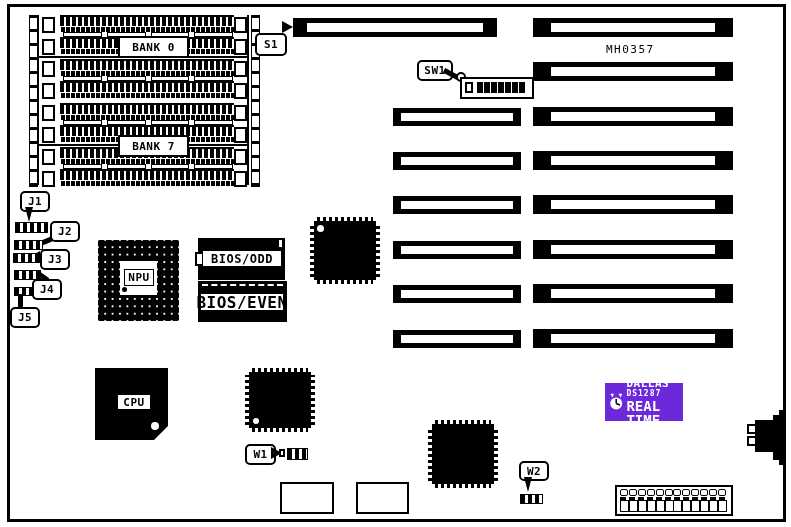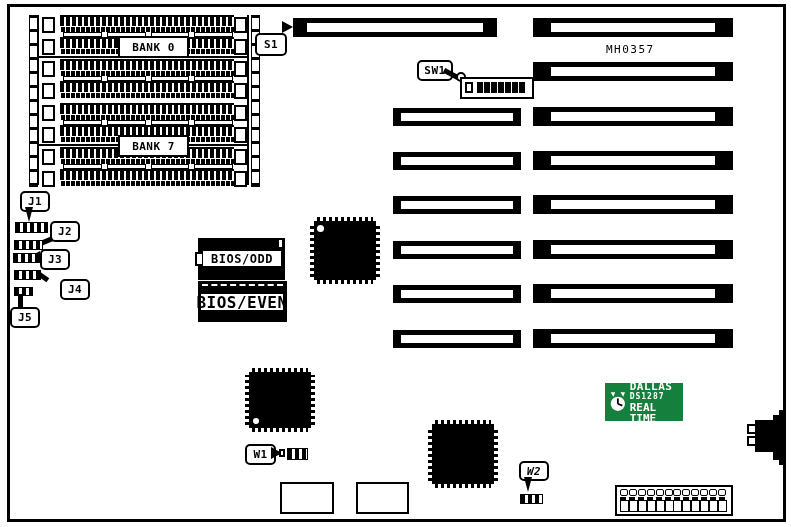--- a/index.html
+++ b/index.html
@@ -46,25 +46,25 @@
     background-image:radial-gradient(#fff 1.3px,transparent 1.4px);background-size:7.4px 7.4px;background-position:3.5px 3.5px;}
   #npu-hole{position:absolute;left:22px;top:21px;width:37px;height:34px;background:#fff;}
   
   .esock{position:absolute;background:#fff;border:2px solid #000;}
   
   #dip{position:absolute;left:460px;top:77px;width:70px;height:18px;background:#fff;border:2px solid #000;}
   #dip-circle{position:absolute;left:456px;top:72px;width:6px;height:6px;border:2px solid #000;border-radius:50%;background:#fff;}
   .dipcell{position:absolute;top:3px;width:6px;height:11px;background:#000;}
   .dipcell0{position:absolute;left:3px;top:3px;width:8px;height:11px;background:#fff;border:2px solid #000;box-sizing:border-box;}
   
-  #rtc{position:absolute;left:605px;top:383px;width:78px;height:38px;background:#15803d;display:flex;align-items:center;}
+  #rtc{position:absolute;left:605px;top:383px;width:78px;height:38px;background:#6d28d9;display:flex;align-items:center;}
   #rtc .txt{color:#fff;font-weight:bold;line-height:1;margin-left:2px;}
   #rtc .l1{font-size:11px;letter-spacing:.5px;}
   #rtc .l2{font-size:8px;letter-spacing:1px;margin-top:1px;}
-  #rtc .l3{font-size:11px;margin-top:1px;}
+  #rtc .l3{font-size:14px;margin-top:1px;}
   
   #pwr{position:absolute;left:615px;top:485px;width:114px;height:27px;background:#fff;border:2px solid #000;}
   #pwr .dash{position:absolute;left:3px;right:3px;top:10px;height:3px;background:repeating-linear-gradient(90deg,#000 0 6px,transparent 6px 9px);}
   .pwrpin{position:absolute;top:2px;width:6px;height:5px;background:#fff;border:1px solid #000;border-radius:2px;}
   .pwrhole{position:absolute;top:13px;width:7px;height:10px;background:#fff;border:1px solid #000;}
   .note{position:absolute;font-size:11px;letter-spacing:1.5px;font-weight:normal;}
 </style>
 </head>
 <body>
 
@@ -199,30 +199,38 @@
   <div class="jmp" style="left:14px;top:240px;width:27px;height:8px;"></div>
 
   <div class="lbox callout" style="left:40px;top:249px;width:26px;height:17px;">
     <span>J3</span>
   </div>
   <div class="tri-left" style="left:29px;top:251px;"></div>
   <div class="jmp" style="left:13px;top:253px;width:25px;height:8px;"></div>
 
   <div class="jmp" style="left:14px;top:270px;width:25px;height:8px;"></div>
   <div class="diag" style="left:36px;top:274px;width:13px;height:5px;transform:rotate(35deg);"></div>
-  <div class="lbox callout" style="left:60px;top:279px;width:26px;height:17px;align-items:center;">
+  <div class="lbox callout" style="left:32px;top:279px;width:26px;height:17px;align-items:center;">
     <span>J4</span>
   </div>
 
   <div class="jmp" style="left:14px;top:287px;width:17px;height:7px;"></div>
   <div class="diag" style="left:18px;top:294px;width:5px;height:13px;"></div>
   <div class="lbox callout" style="left:10px;top:307px;width:26px;height:17px;">
     <span>J5</span>
   </div>
 
+  <div id="npu-socket">
+    <div id="npu-hole">
+      <div style="position:absolute;left:2px;top:26px;width:5px;height:5px;background:#000;border-radius:50%;"></div>
+      <div class="chiplabel" style="left:4px;top:8px;width:28px;height:15px;">
+        <span>NPU</span>
+      </div>
+    </div>
+  </div>
 
   <div class="ink" style="left:198px;top:238px;width:87px;height:42px;">
     <div style="position:absolute;right:3px;top:2px;width:3px;height:7px;background:#fff;"></div>
     <div style="position:absolute;left:-3px;top:14px;width:5px;height:10px;background:#fff;border:2px solid #000;"></div>
     <div class="chiplabel" style="left:5px;top:13px;width:78px;height:15px;font-size:12px;border:none;">
       <span>BIOS/ODD</span>
     </div>
   </div>
   <div class="ink" style="left:198px;top:281px;width:89px;height:41px;">
     <div style="position:absolute;left:4px;right:4px;top:3px;border-top:2px dashed #fff;"></div>
@@ -248,32 +256,38 @@
     <div class="dot" style="left:8px;top:50px;width:6px;height:6px;"></div>
   </div>
   <div class="qfp" style="left:428px;top:420px;width:70px;height:68px;">
     <div class="pt"></div>
       <div class="pb"></div>
       <div class="pl"></div>
       <div class="pr"></div>
     <div class="body"></div>
   </div>
 
+  <div class="ink" style="left:95px;top:368px;width:73px;height:72px;clip-path:polygon(0 0,100% 0,100% calc(100% - 14px),calc(100% - 14px) 100%,0 100%);">
+    <div class="dot" style="left:56px;top:54px;width:8px;height:8px;"></div>
+    <div class="chiplabel" style="left:23px;top:27px;width:32px;height:14px;border:none;">
+      <span>CPU</span>
+    </div>
+  </div>
 
   <div class="lbox callout" style="left:245px;top:444px;width:27px;height:17px;">
     <span>W1</span>
   </div>
   <div class="tri-right" style="left:271px;top:447px;"></div>
   <div style="position:absolute;left:279px;top:449px;width:6px;height:8px;background:#fff;border:2px solid #000;box-sizing:border-box;"></div>
   <div class="jmp" style="left:287px;top:448px;width:19px;height:10px;"></div>
 
   <div class="esock" style="left:280px;top:482px;width:50px;height:28px;"></div>
   <div class="esock" style="left:356px;top:482px;width:49px;height:28px;"></div>
 
-  <div class="lbox callout" style="left:519px;top:461px;width:26px;height:16px;font-style:italic;">
+  <div class="lbox callout" style="left:519px;top:461px;width:26px;height:16px;">
     <span>W2</span>
   </div>
   <div class="tri-down" style="left:524px;top:477px;"></div>
   <div class="jmp" style="left:520px;top:494px;width:21px;height:8px;"></div>
 
   <div id="rtc">
     <svg width="22" height="28" viewBox="0 0 22 28" style="margin-left:3px;">
       <path d="M3 3 L8 3 L6 8 Z" fill="#fff"></path>
       <path d="M14 3 L19 3 L17 8 Z" fill="#fff"></path>
       <circle cx="11" cy="16" r="8" fill="#fff"></circle>

